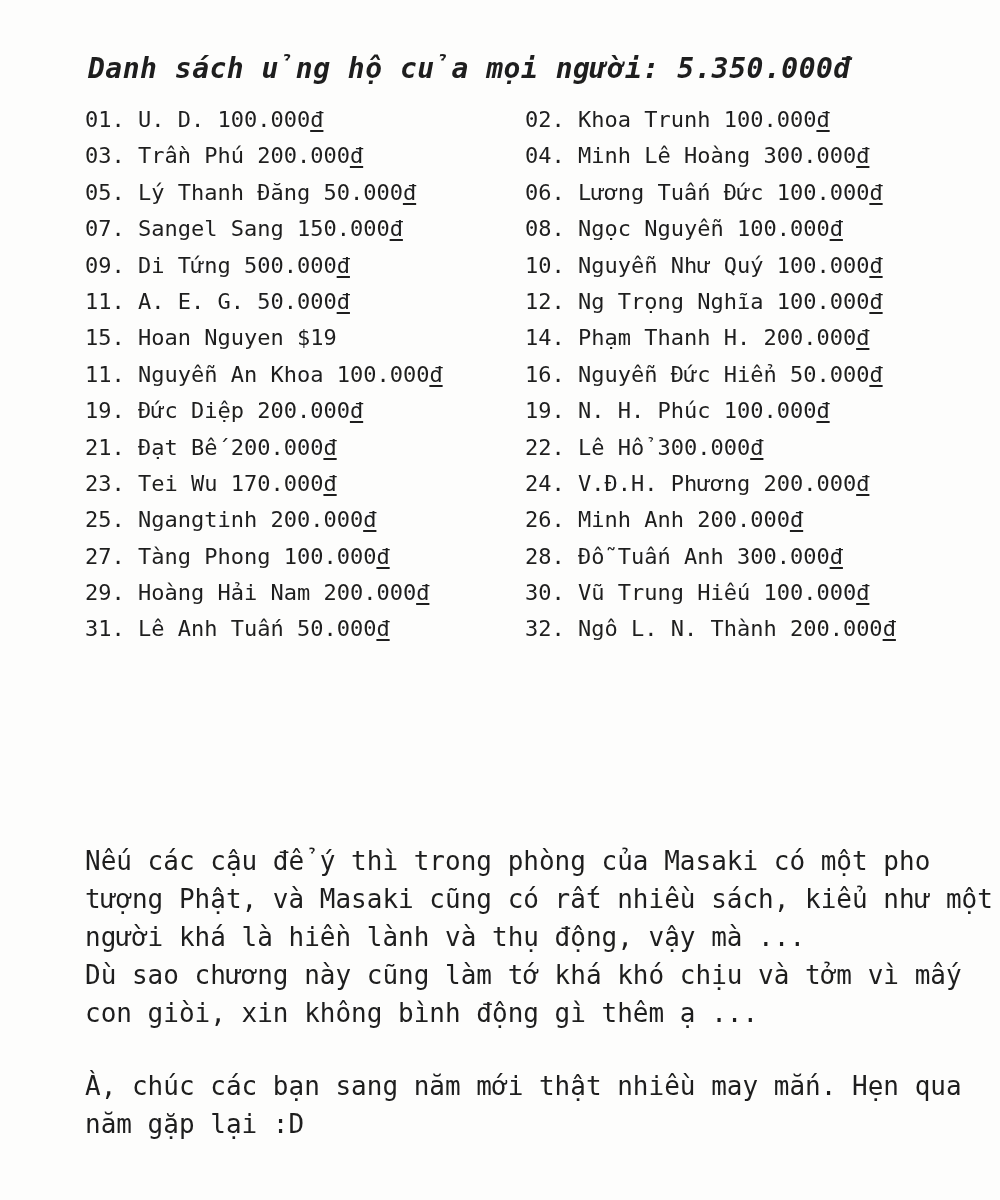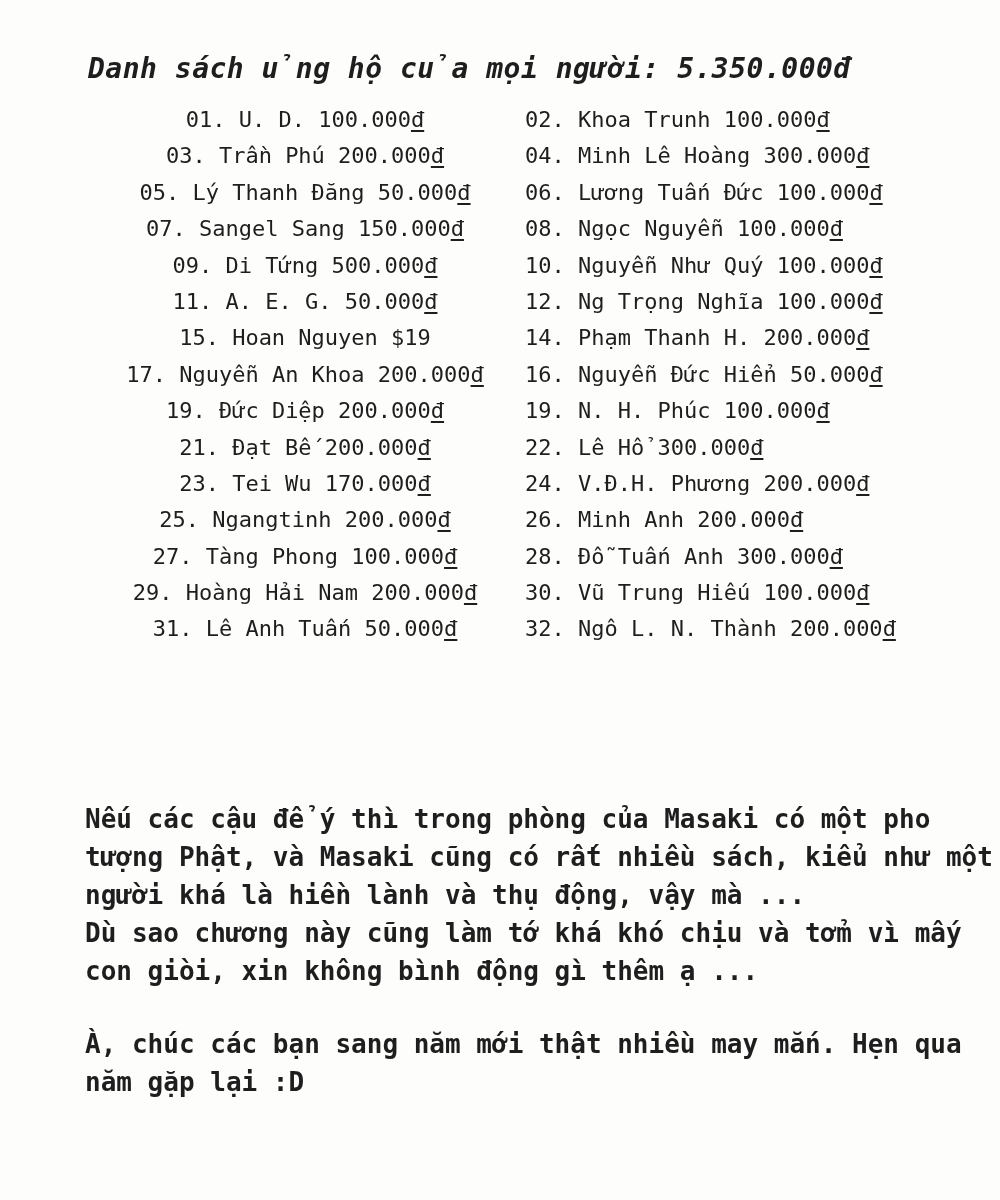--- a/index.html
+++ b/index.html
@@ -30,40 +30,38 @@
     left: 85px;
     top: 102px;
     display: flex;
   }
   .donor-col {
     display: flex;
     flex-direction: column;
   }
   .donor-col.left {
     width: 440px;
-    text-align: center;
   }
   .donor-row {
     height: 36.4px;
     line-height: 36.4px;
     font-size: 22px;
     white-space: nowrap;
   }
   .cur {
     text-decoration: underline;
     text-underline-offset: 3px;
     text-decoration-thickness: 1.5px;
   }
   .notes {
     position: absolute;
     left: 85px;
-    top: 800px;
+    top: 842px;
     font-size: 26px;
     line-height: 38px;
-    font-weight: bold;
   }
   .para {
     margin: 0;
   }
   .para.gap-before {
     margin-top: 35px;
   }
   .para-line {
     white-space: nowrap;
   }
@@ -75,21 +73,21 @@
 
 <div class="donor-list">
   <div class="donor-col left">
     <div class="donor-row"><span>01. U. D. 100.000</span><span class="cur">đ</span></div>
     <div class="donor-row"><span>03. Trần Phú 200.000</span><span class="cur">đ</span></div>
     <div class="donor-row"><span>05. Lý Thanh Đăng 50.000</span><span class="cur">đ</span></div>
     <div class="donor-row"><span>07. Sangel Sang 150.000</span><span class="cur">đ</span></div>
     <div class="donor-row"><span>09. Di Tứng 500.000</span><span class="cur">đ</span></div>
     <div class="donor-row"><span>11. A. E. G. 50.000</span><span class="cur">đ</span></div>
     <div class="donor-row"><span>15. Hoan Nguyen $19</span><span class="cur"></span></div>
-    <div class="donor-row"><span>17. Nguyễn An Khoa 200.000</span><span class="cur">đ</span></div>
+    <div class="donor-row"><span>11. Nguyễn An Khoa 100.000</span><span class="cur">đ</span></div>
     <div class="donor-row"><span>19. Đức Diệp 200.000</span><span class="cur">đ</span></div>
     <div class="donor-row"><span>21. Đạt Bế 200.000</span><span class="cur">đ</span></div>
     <div class="donor-row"><span>23. Tei Wu 170.000</span><span class="cur">đ</span></div>
     <div class="donor-row"><span>25. Ngangtinh 200.000</span><span class="cur">đ</span></div>
     <div class="donor-row"><span>27. Tàng Phong 100.000</span><span class="cur">đ</span></div>
     <div class="donor-row"><span>29. Hoàng Hải Nam 200.000</span><span class="cur">đ</span></div>
     <div class="donor-row"><span>31. Lê Anh Tuấn 50.000</span><span class="cur">đ</span></div>
   </div>
   <div class="donor-col right">
     <div class="donor-row"><span>02. Khoa Trunh 100.000</span><span class="cur">đ</span></div>

